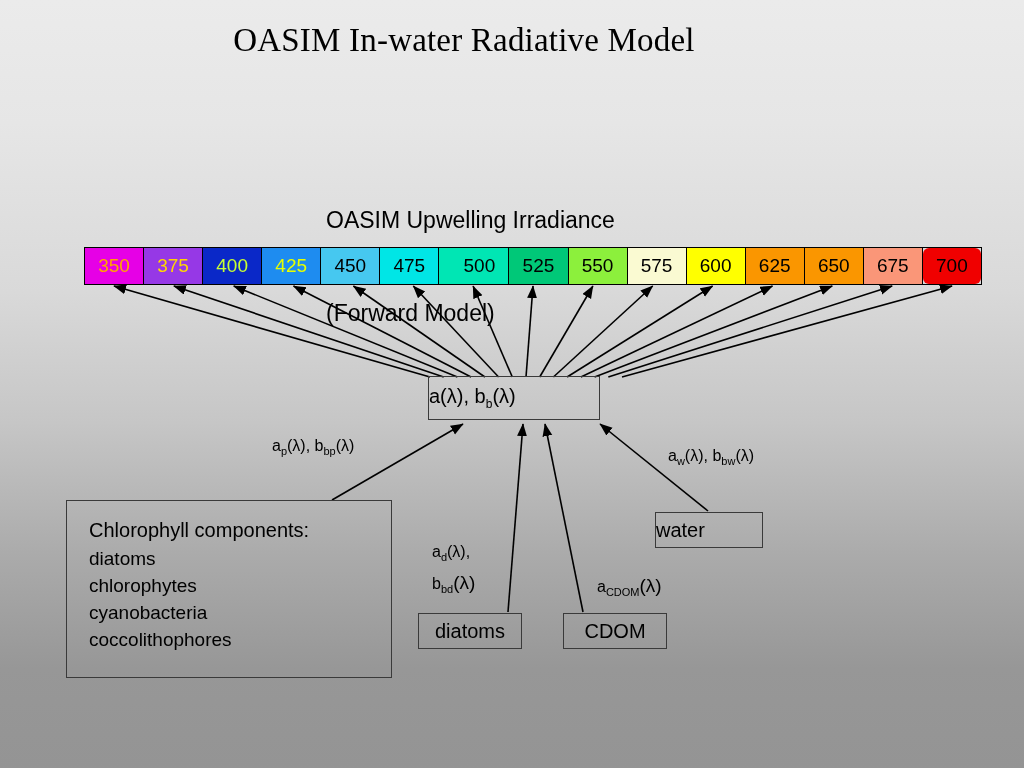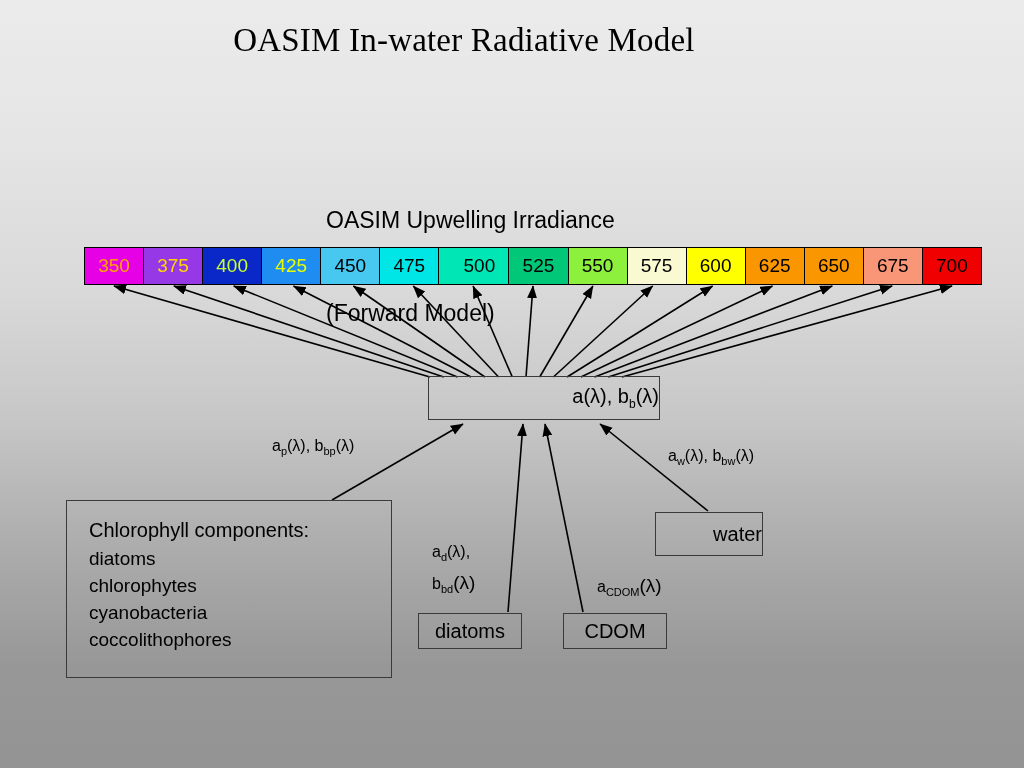--- a/index.html
+++ b/index.html
@@ -82,42 +82,42 @@
     border: 1px solid #3a3a3a;
     box-sizing: border-box;
     display: flex;
     align-items: center;
     color: #000;
     background: transparent;
   }
   #center-box {
     left: 428px;
     top: 376px;
-    width: 232px;
+    width: 172px;
     height: 44px;
-    justify-content: flex-end;
+    justify-content: flex-start;
     font-size: 20px;
   }
   #chl-box {
     left: 66px;
     top: 500px;
     width: 326px;
     height: 178px;
     align-items: flex-start;
     padding: 18px 0 17px 22px;
     flex-direction: column;
   }
   #chl-title { font-size: 20px; margin-bottom: 3px; }
   .chl-item { font-size: 19px; line-height: 27px; }
   #water-box {
     left: 655px;
     top: 512px;
     width: 108px;
-    height: 44px;
-    justify-content: flex-end;
+    height: 36px;
+    justify-content: flex-start;
     font-size: 20px;
   }
   #detritus-box {
     left: 418px;
     top: 613px;
     width: 104px;
     height: 36px;
     justify-content: center;
     font-size: 20px;
   }
@@ -193,21 +193,21 @@
       </div>
     <div class="band" style="background: rgb(250, 150, 0); color: rgb(0, 0, 0);">
         <span>625</span>
       </div>
     <div class="band" style="background: rgb(250, 150, 0); color: rgb(0, 0, 0);">
         <span>650</span>
       </div>
     <div class="band" style="background: rgb(250, 150, 120); color: rgb(0, 0, 0);">
         <span>675</span>
       </div>
-    <div class="band" style="background: rgb(240, 0, 0); color: rgb(0, 0, 0);">
+    <div class="band" style="background: rgb(240, 0, 0); color: rgb(0, 0, 0); border-radius: 6px;">
         <span>700</span>
       </div>
   </div>
 
   <svg id="arrows" viewBox="0 0 1024 768">
     <defs>
       <marker id="ah" markerWidth="9" markerHeight="9" refX="7.6" refY="3.1" orient="auto" markerUnits="strokeWidth">
         <path d="M0,0 L8,3.1 L0,6.2 z" fill="#000"></path>
       </marker>
     </defs>

